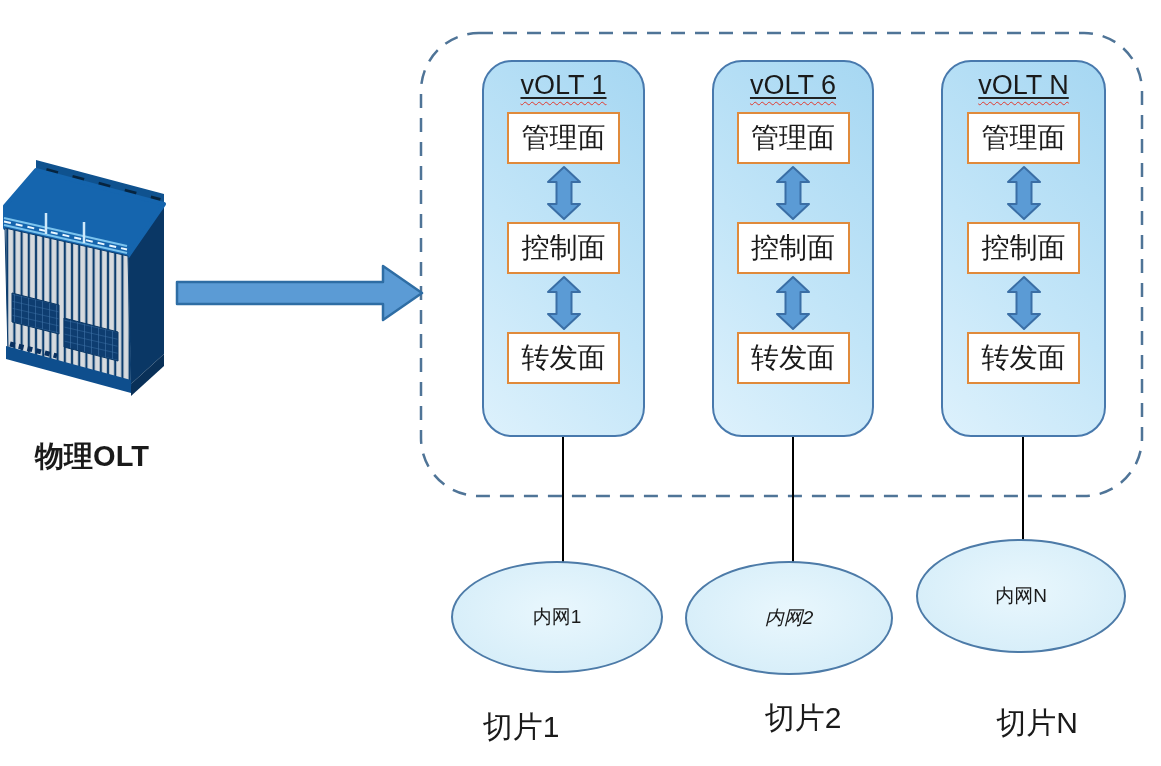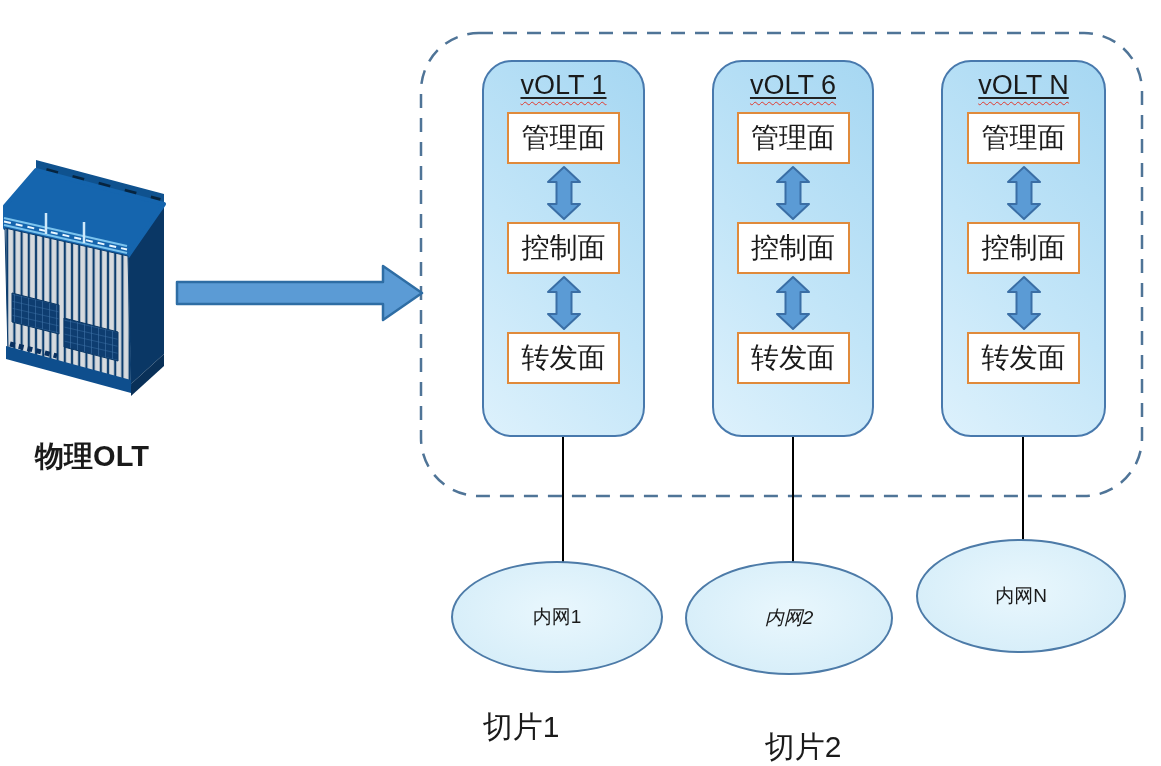--- a/index.html
+++ b/index.html
@@ -160,15 +160,16 @@
     <span>内网1</span>
   </div>
   <div class="abs net-ellipse" style="left:685px;top:561px;width:208px;height:114px;font-style:italic;">
     <span>内网2</span>
   </div>
   <div class="abs net-ellipse" style="left:916px;top:539px;width:210px;height:114px;">
     <span>内网N</span>
   </div>
 
   <div class="abs slice-label" style="left:456px;top:710px;">切片1</div>
-  <div class="abs slice-label" style="left:738px;top:730px;">切片2</div>
+  <div class="abs slice-label" style="left:738px;top:701px;">切片2</div>
+  <div class="abs slice-label" style="left:972px;top:706px;">切片N</div>
 
 </div>
 
 </body></html>

